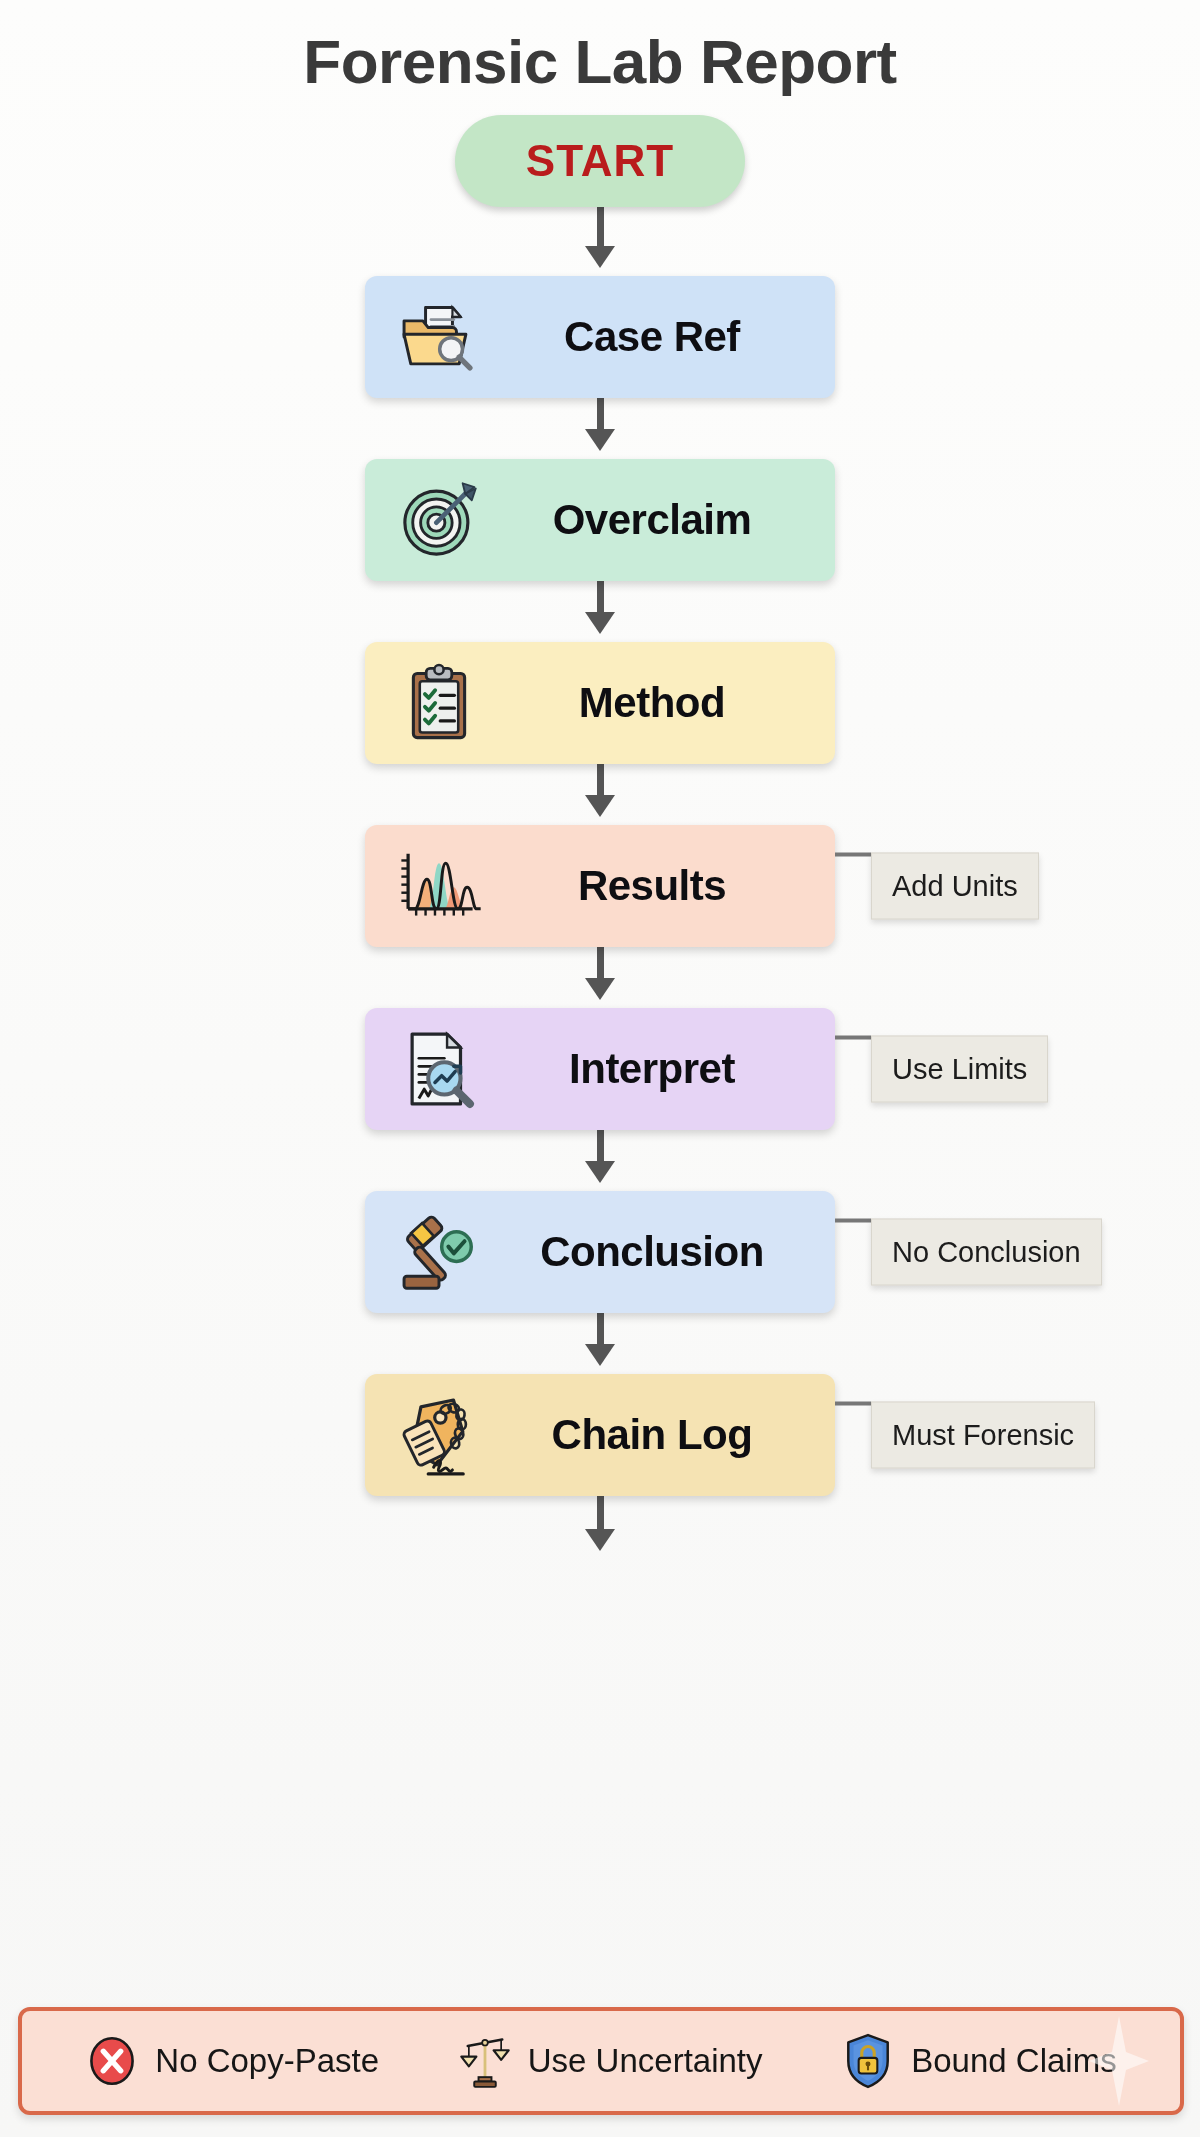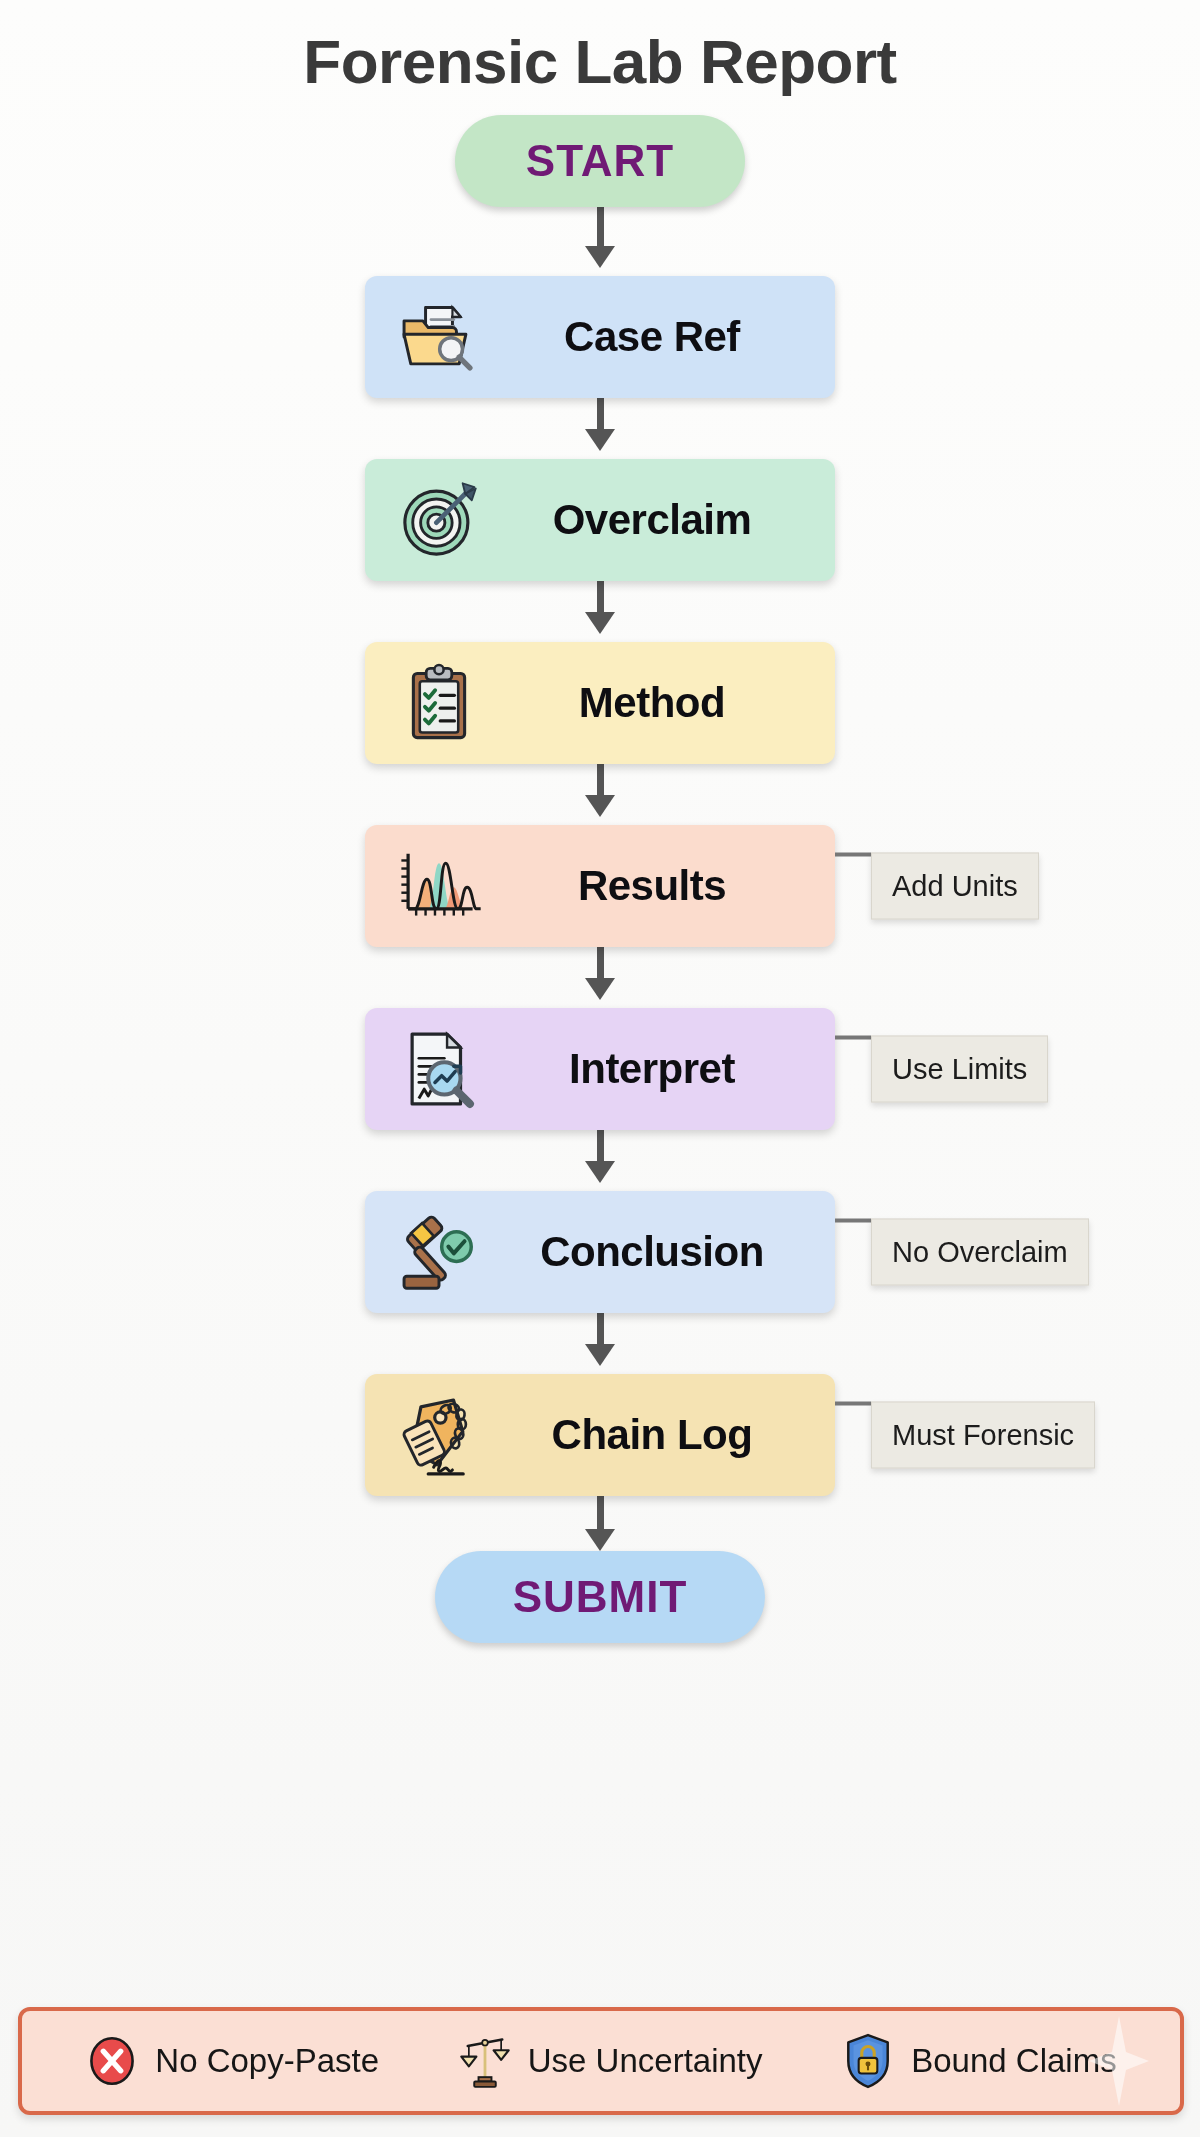--- a/index.html
+++ b/index.html
@@ -31,21 +31,21 @@
     margin-top: 18px;
     display: flex; flex-direction: column; align-items: center;
   }
 
   .row { position: relative; width: 1200px; display: flex; justify-content: center; }
 
   .terminator {
     border-radius: 999px;
     display: flex; align-items: center; justify-content: center;
     font-weight: 700;
-    color: #701a75;
+    color: #b91c1c;
     box-shadow: 0 4px 7px rgba(0,0,0,0.18);
   }
   .term-start {
     width: 290px; height: 92px;
     background: #c3e6c6;
     font-size: 44px; letter-spacing: 1px;
   }
   .term-end {
     width: 330px; height: 92px;
     background: #b6d9f5;
@@ -301,21 +301,21 @@
             <rect x="14" y="13" width="11" height="13" transform="rotate(-42 19 19)" fill="#f5c543" stroke="#23262b" stroke-width="2"></rect>
             <rect x="22" y="26" width="7" height="30" rx="3" transform="rotate(-42 25 41)" fill="#a9714a" stroke="#23262b" stroke-width="2.2"></rect>
             <rect x="6" y="50" width="26" height="9" rx="2" fill="#9a6440" stroke="#23262b" stroke-width="2.2"></rect>
             <circle cx="45" cy="28" r="11" fill="#7fcbac" stroke="#2d6e53" stroke-width="2.6"></circle>
             <path d="M39 28l4 5 8-9" fill="none" stroke="#1c4f3a" stroke-width="3" stroke-linecap="round" stroke-linejoin="round"></path>
           </svg>
         </span>
         <span class="label">Conclusion</span>
         <span class="note-wrap">
           <span class="connector"></span>
-          <span class="note">No Overclaim</span>
+          <span class="note">No Conclusion</span>
         </span>
       </div>
     </div>
 
     <div class="arrow">
       <div class="shaft" style="height:32px"></div>
         <div class="head"></div>
     </div>
 
     <div class="row">
@@ -348,25 +348,20 @@
           <span class="note">Must Forensic</span>
         </span>
       </div>
     </div>
 
     <div class="arrow">
       <div class="shaft" style="height:34px"></div>
         <div class="head"></div>
     </div>
 
-    <div class="row">
-      <div class="terminator term-end">
-        <span>SUBMIT</span>
-      </div>
-    </div>
 
   </div>
 
   <div class="banner">
 
     <div class="warn">
       <span class="wicon">
         <svg viewBox="0 0 48 48" width="52" height="52">
           <ellipse cx="24" cy="24" rx="19" ry="21" fill="#e84b4b" stroke="#1a1a1a" stroke-width="2.4"></ellipse>
           <path d="M16 15l16 18M32 15L16 33" stroke="#ffffff" stroke-width="5" stroke-linecap="round"></path>

